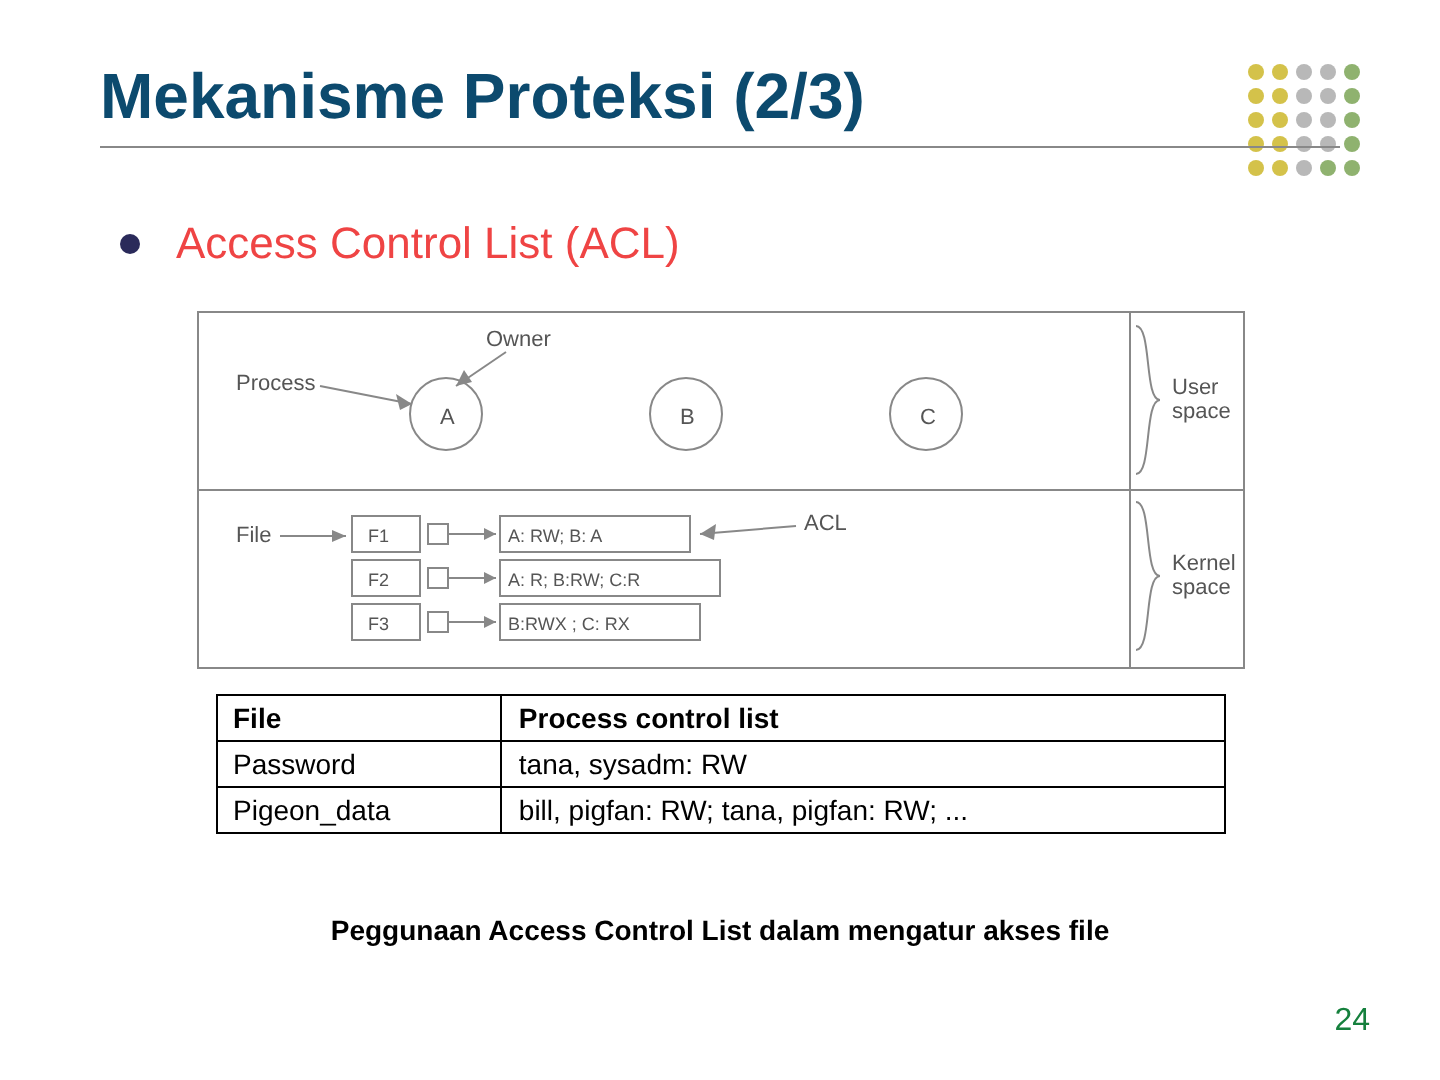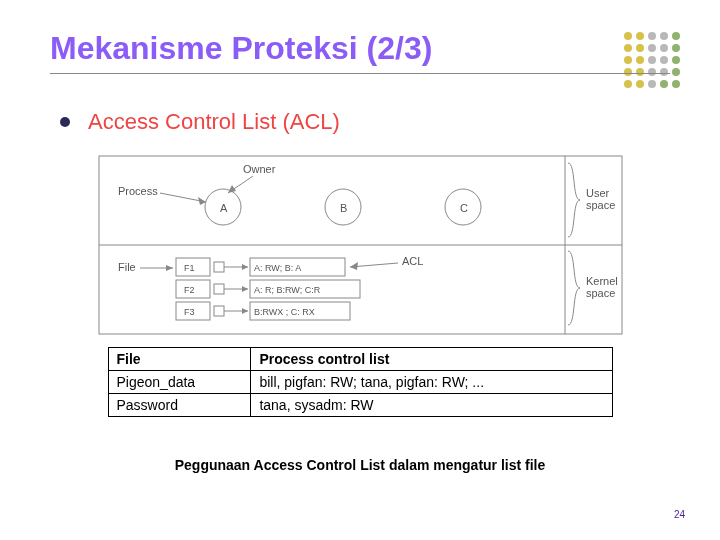--- a/index.html
+++ b/index.html
@@ -9,21 +9,21 @@
     height: 540px;
     background: #fff;
     font-family: Arial, Helvetica, sans-serif;
     position: relative;
     padding: 30px 50px 20px 50px;
   }
   .title-row { position: relative; }
   .title {
     font-size: 32px;
     font-weight: bold;
-    color: #8b5cf6;
+    color: #0c4a6e;
     margin: 0 0 6px 0;
   }
   .title-underline {
     height: 1px;
     background: #888;
     width: 100%;
   }
   .dot-logo {
     position: absolute;
     top: 28px;
@@ -79,22 +79,22 @@
   .caption {
     text-align: center;
     font-size: 14px;
     font-weight: bold;
     margin-top: 40px;
   }
   .page-num {
     position: absolute;
     bottom: 20px;
     right: 35px;
-    font-size: 10px;
-    color: #4c1d95;
+    font-size: 16px;
+    color: #15803d;
   }
 </style>
 </head>
 <body>
 
 <div class="dot-logo">
   <svg width="70" height="70" viewBox="0 0 70 70">
     <g>
       <circle cx="8" cy="8" r="4" fill="#d4c24a"></circle>
       <circle cx="20" cy="8" r="4" fill="#d4c24a"></circle>
@@ -202,25 +202,25 @@
 </svg>
 </div>
 
 <table class="acl-table">
   <tbody>
       <tr>
     <th>File</th>
     <th>Process control list</th>
   </tr>
   <tr>
+    <td>Password</td>
+    <td>tana, sysadm: RW</td>
+  </tr>
+  <tr>
     <td>Pigeon_data</td>
     <td>bill, pigfan: RW;  tana, pigfan: RW; ...</td>
   </tr>
-  <tr>
-    <td>Password</td>
-    <td>tana, sysadm: RW</td>
-  </tr>
 </tbody>
   </table>
 
-<div class="caption">Peggunaan Access Control List dalam mengatur list file</div>
+<div class="caption">Peggunaan Access Control List dalam mengatur akses file</div>
 
 <div class="page-num">24</div>
 
 </body></html>

